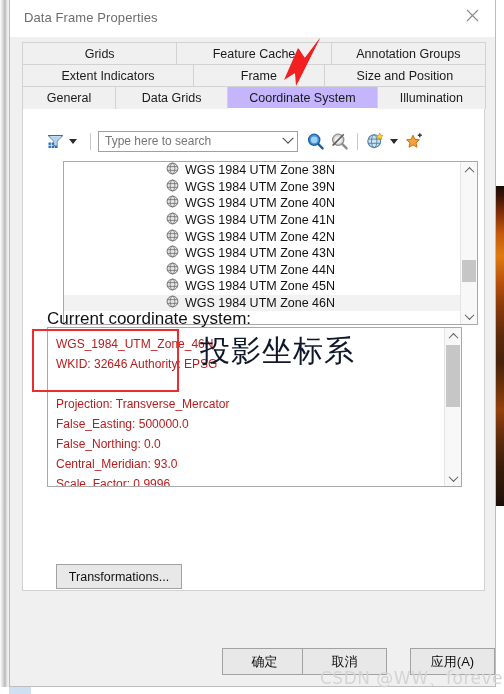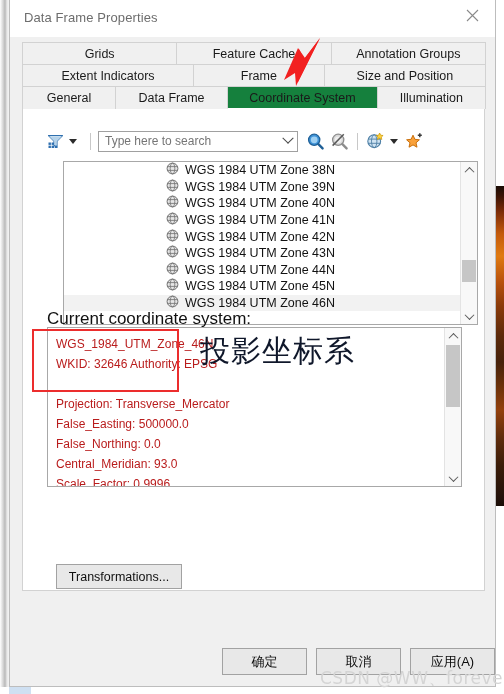--- a/index.html
+++ b/index.html
@@ -114,21 +114,21 @@
     display: flex;
     align-items: center;
     justify-content: center;
     font-size: 12.5px;
     color: #1a1a1a;
     box-sizing: border-box;
     white-space: nowrap;
     cursor: default;
   }
   .tab.active {
-    background: #15803d;
+    background: #c4b5fd;
     border: 1px solid #d2d2d2;
     border-bottom: 1px solid #ffffff;
     position: relative;
     z-index: 6;
     margin-bottom: -1px;
     height: 23px;
   }
   .tab-row.row3 { height: 23px; }
 
   
@@ -310,21 +310,21 @@
     background: #e8e8e8;
     border: 1px solid #a2a2a2;
     font-size: 13px;
     color: #0c0c0c;
     display: flex; align-items: center; justify-content: center;
     box-sizing: border-box;
     cursor: default;
     font-family: inherit;
   }
   #btn-ok { left: 212px; }
-  #btn-cancel { left: 306px; }
+  #btn-cancel { left: 292px; }
   #btn-apply { left: 400px; }
 
   
   .anno { position: absolute; z-index: 20; pointer-events: none; }
   .anno-box {
     border: 2.5px solid #ec2d2d;
     background: transparent;
   }
   #anno-rect-ccs { left: 32px; top: 329px; width: 143px; height: 59px; }
   .anno-text {
@@ -376,21 +376,21 @@
         <div class="tab">Feature Cache</div>
         <div class="tab">Annotation Groups</div>
       </div>
       <div class="tab-row row2">
         <div class="tab" style="flex:1.22">Extent Indicators</div>
         <div class="tab" style="flex:0.93">Frame</div>
         <div class="tab" style="flex:1.15">Size and Position</div>
       </div>
       <div class="tab-row row3">
         <div class="tab" style="flex:0.73">General</div>
-        <div class="tab" style="flex:0.88">Data Frame</div>
+        <div class="tab" style="flex:0.88">Data Grids</div>
         <div class="tab active" style="flex:1.18">Coordinate System</div>
         <div class="tab" style="flex:0.85">Illumination</div>
       </div>
     </div>
 
     <div class="tabpage">
 
       <div class="toolbar">
 
         <div class="icon-btn">

